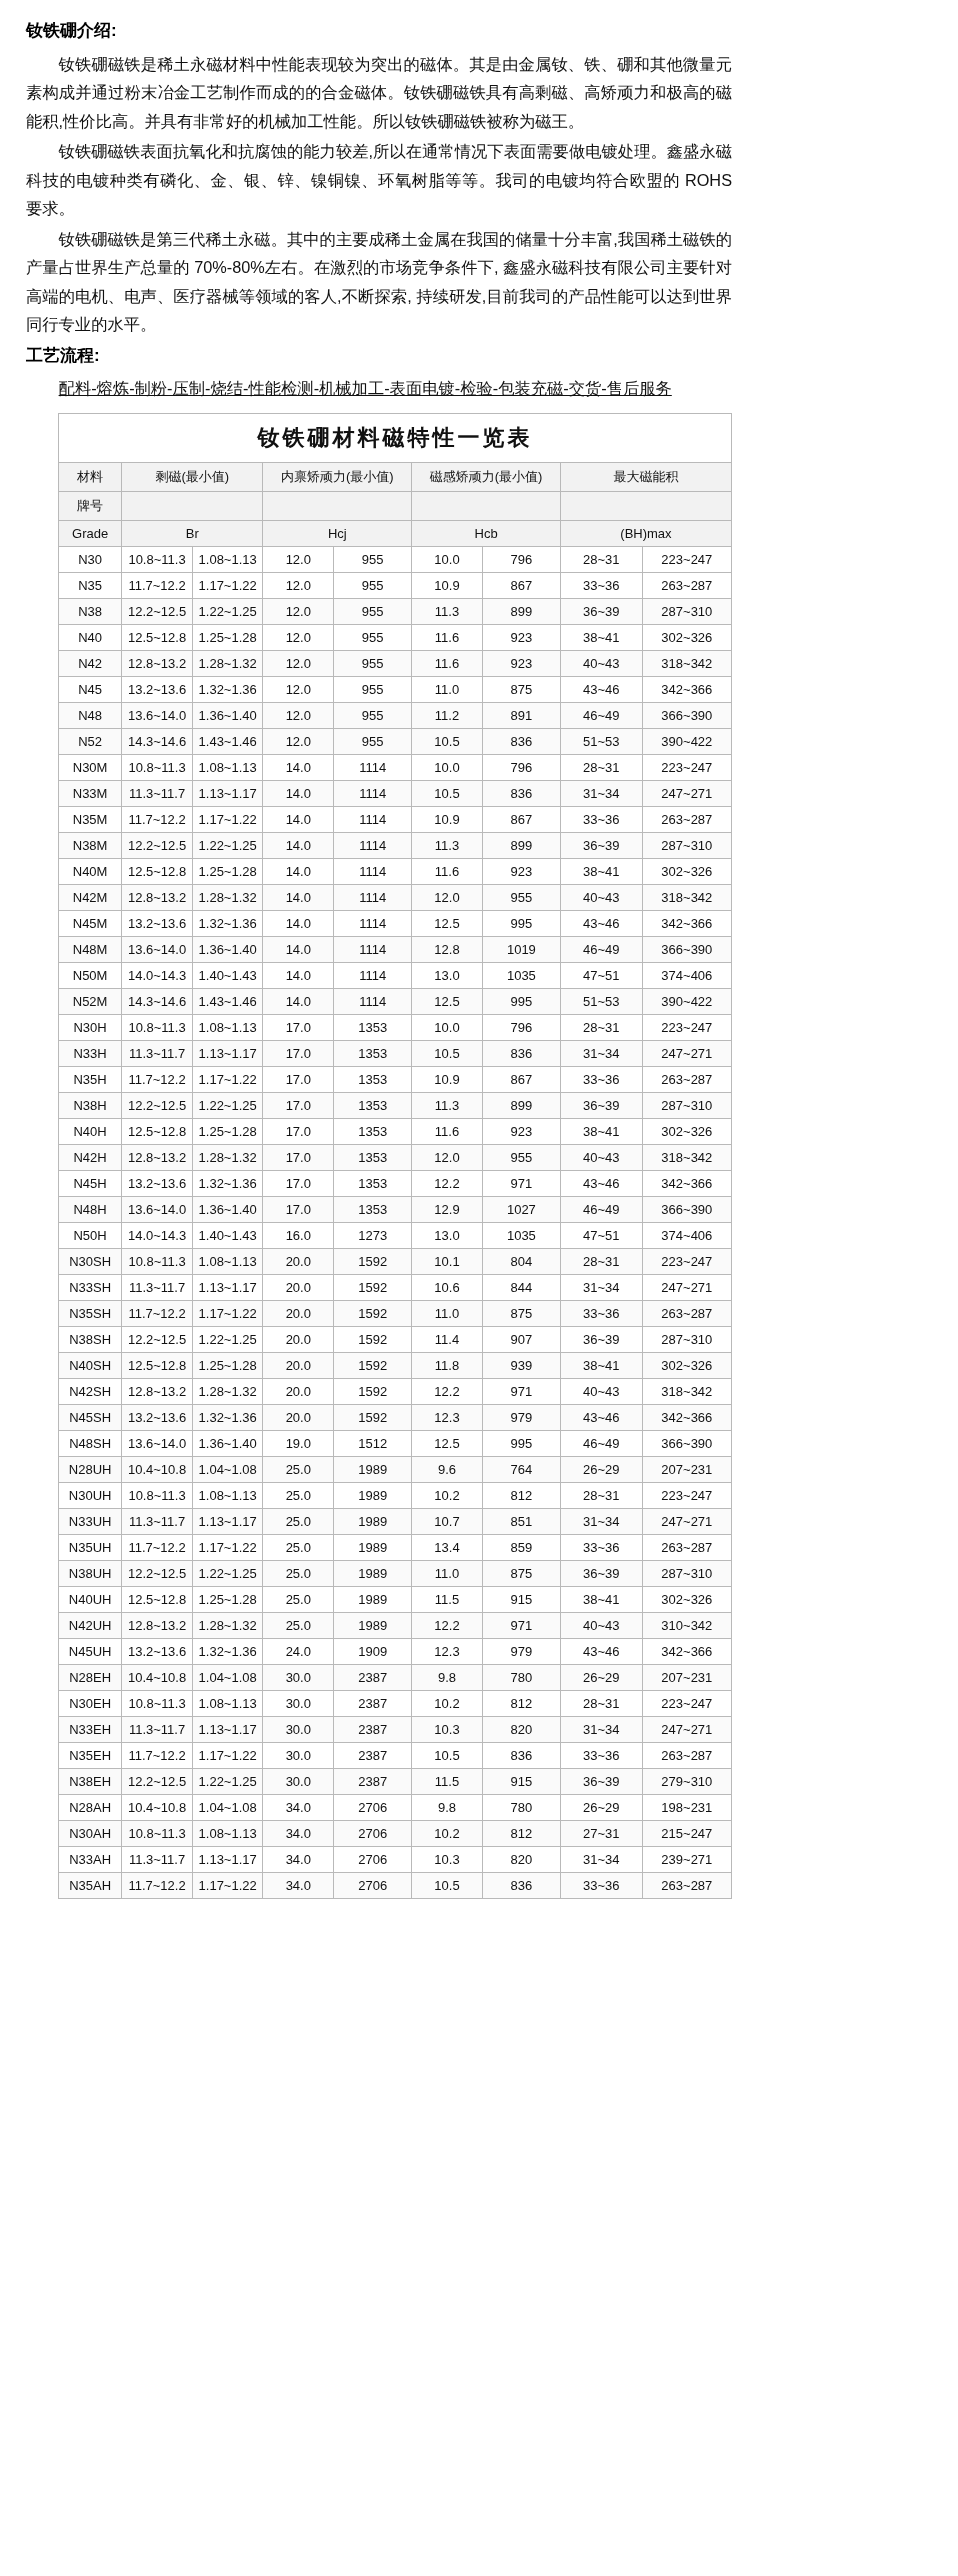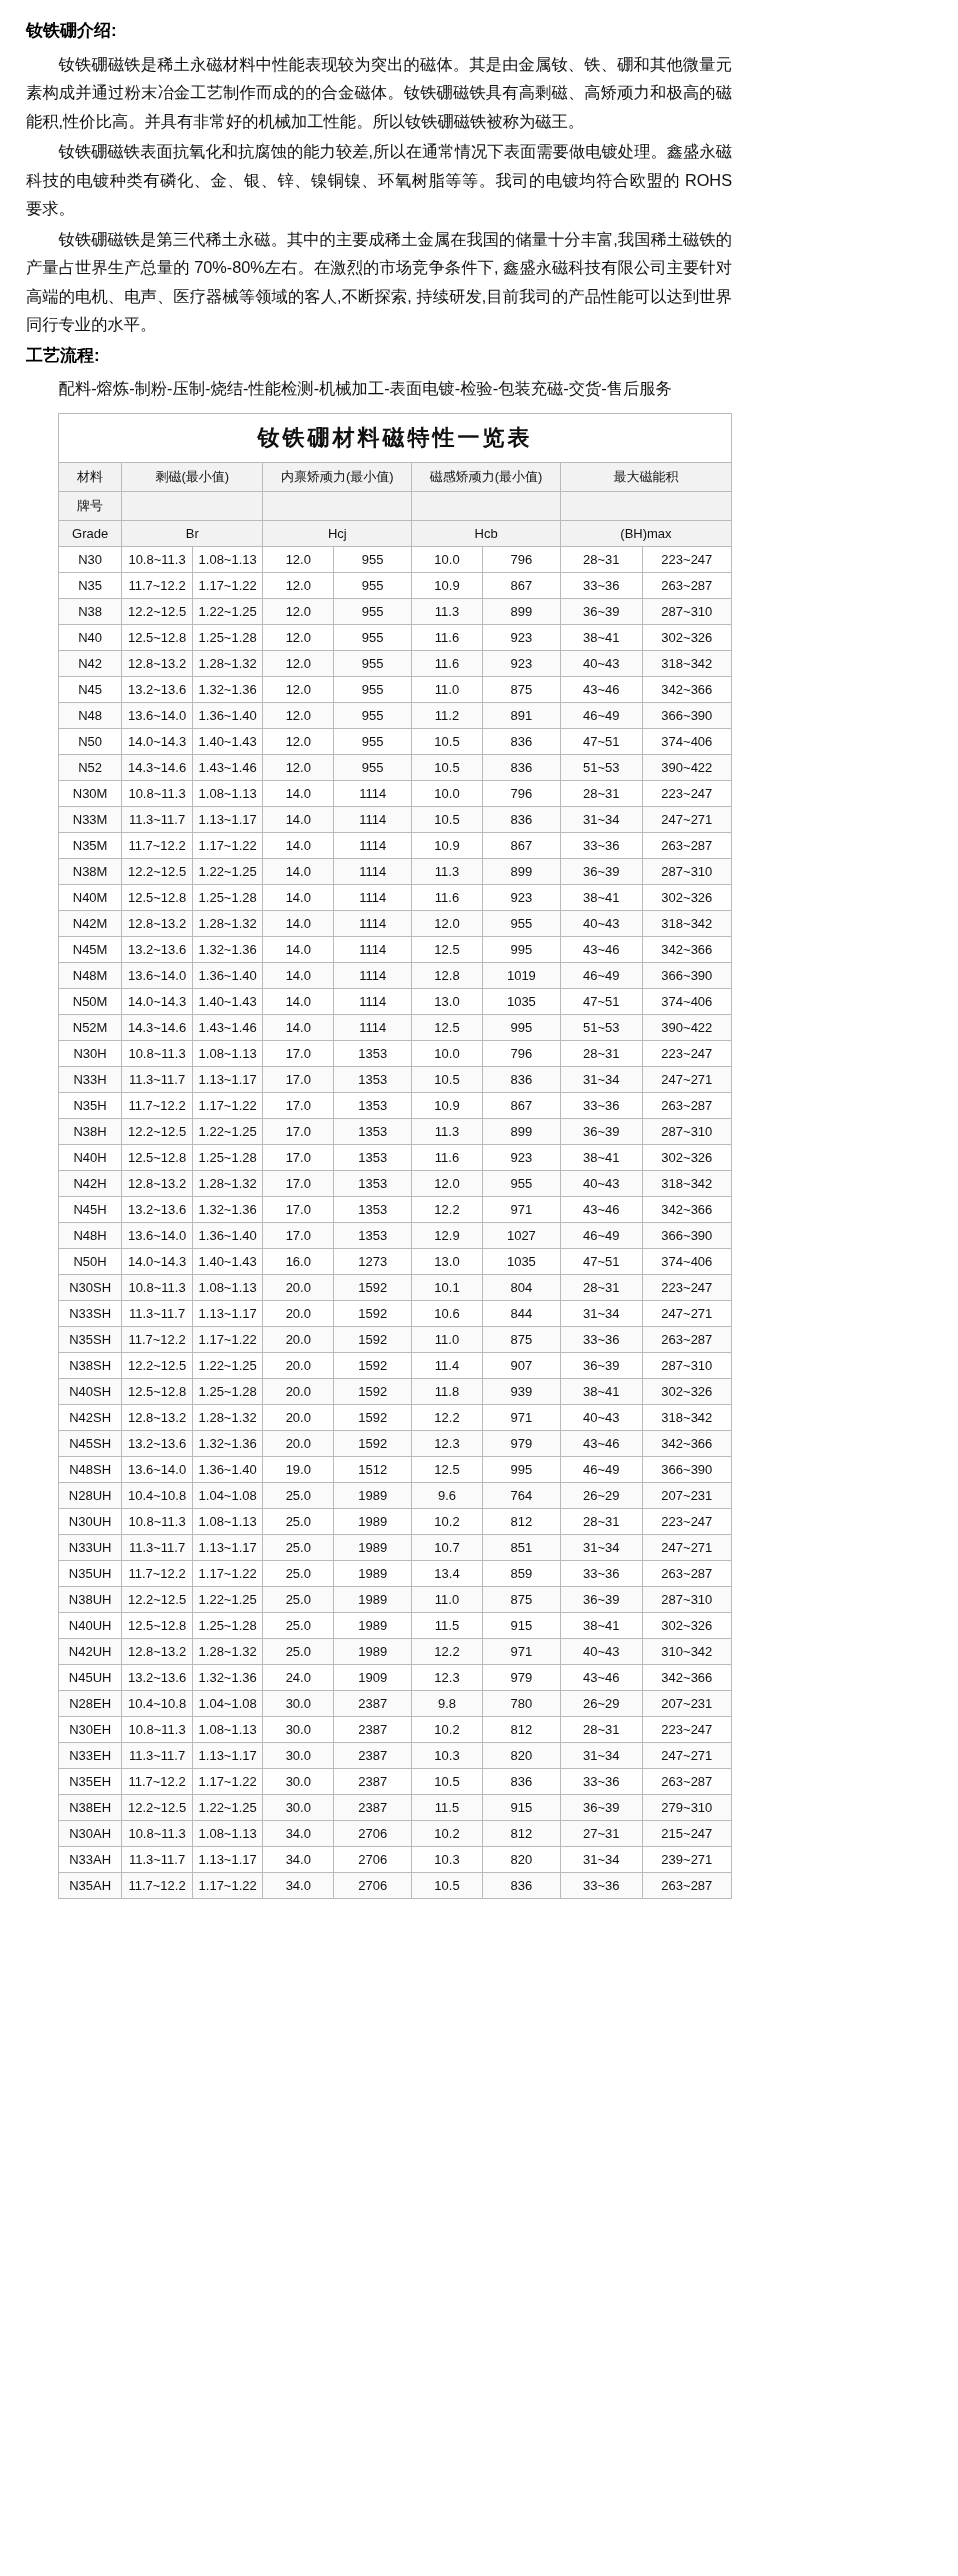--- a/index.html
+++ b/index.html
@@ -31,20 +31,21 @@
     margin: 0 0 2px 0;
     text-align: justify;
     color: #111;
   }
   .process-line {
     font-size: 16.3px;
     line-height: 1.8;
     text-indent: 2em;
     margin: 0 0 10px 0;
     color: #111;
+    text-decoration: underline;
   }
   .table-wrap {
     margin-top: 6px;
     padding-left: 32px;
   }
   table.spec {
     border-collapse: collapse;
     width: 100%;
     table-layout: fixed;
   }
@@ -207,31 +208,20 @@
             <td class="first-col">N48</td>
             <td>13.6~14.0</td>
             <td>1.36~1.40</td>
             <td>12.0</td>
             <td>955</td>
             <td>11.2</td>
             <td>891</td>
             <td>46~49</td>
             <td>366~390</td>
           </tr>
-          <tr>
-            <td class="first-col">N50</td>
-            <td>14.0~14.3</td>
-            <td>1.40~1.43</td>
-            <td>12.0</td>
-            <td>955</td>
-            <td>10.5</td>
-            <td>836</td>
-            <td>47~51</td>
-            <td>374~406</td>
-          </tr>
           <tr class="alt">
             <td class="first-col">N52</td>
             <td>14.3~14.6</td>
             <td>1.43~1.46</td>
             <td>12.0</td>
             <td>955</td>
             <td>10.5</td>
             <td>836</td>
             <td>51~53</td>
             <td>390~422</td>
@@ -669,20 +659,31 @@
             <td class="first-col">N38EH</td>
             <td>12.2~12.5</td>
             <td>1.22~1.25</td>
             <td>30.0</td>
             <td>2387</td>
             <td>11.5</td>
             <td>915</td>
             <td>36~39</td>
             <td>279~310</td>
           </tr>
+          <tr>
+            <td class="first-col">N28AH</td>
+            <td>10.4~10.8</td>
+            <td>1.04~1.08</td>
+            <td>34.0</td>
+            <td>2706</td>
+            <td>9.8</td>
+            <td>780</td>
+            <td>26~29</td>
+            <td>198~231</td>
+          </tr>
           <tr class="alt">
             <td class="first-col">N30AH</td>
             <td>10.8~11.3</td>
             <td>1.08~1.13</td>
             <td>34.0</td>
             <td>2706</td>
             <td>10.2</td>
             <td>812</td>
             <td>27~31</td>
             <td>215~247</td>

